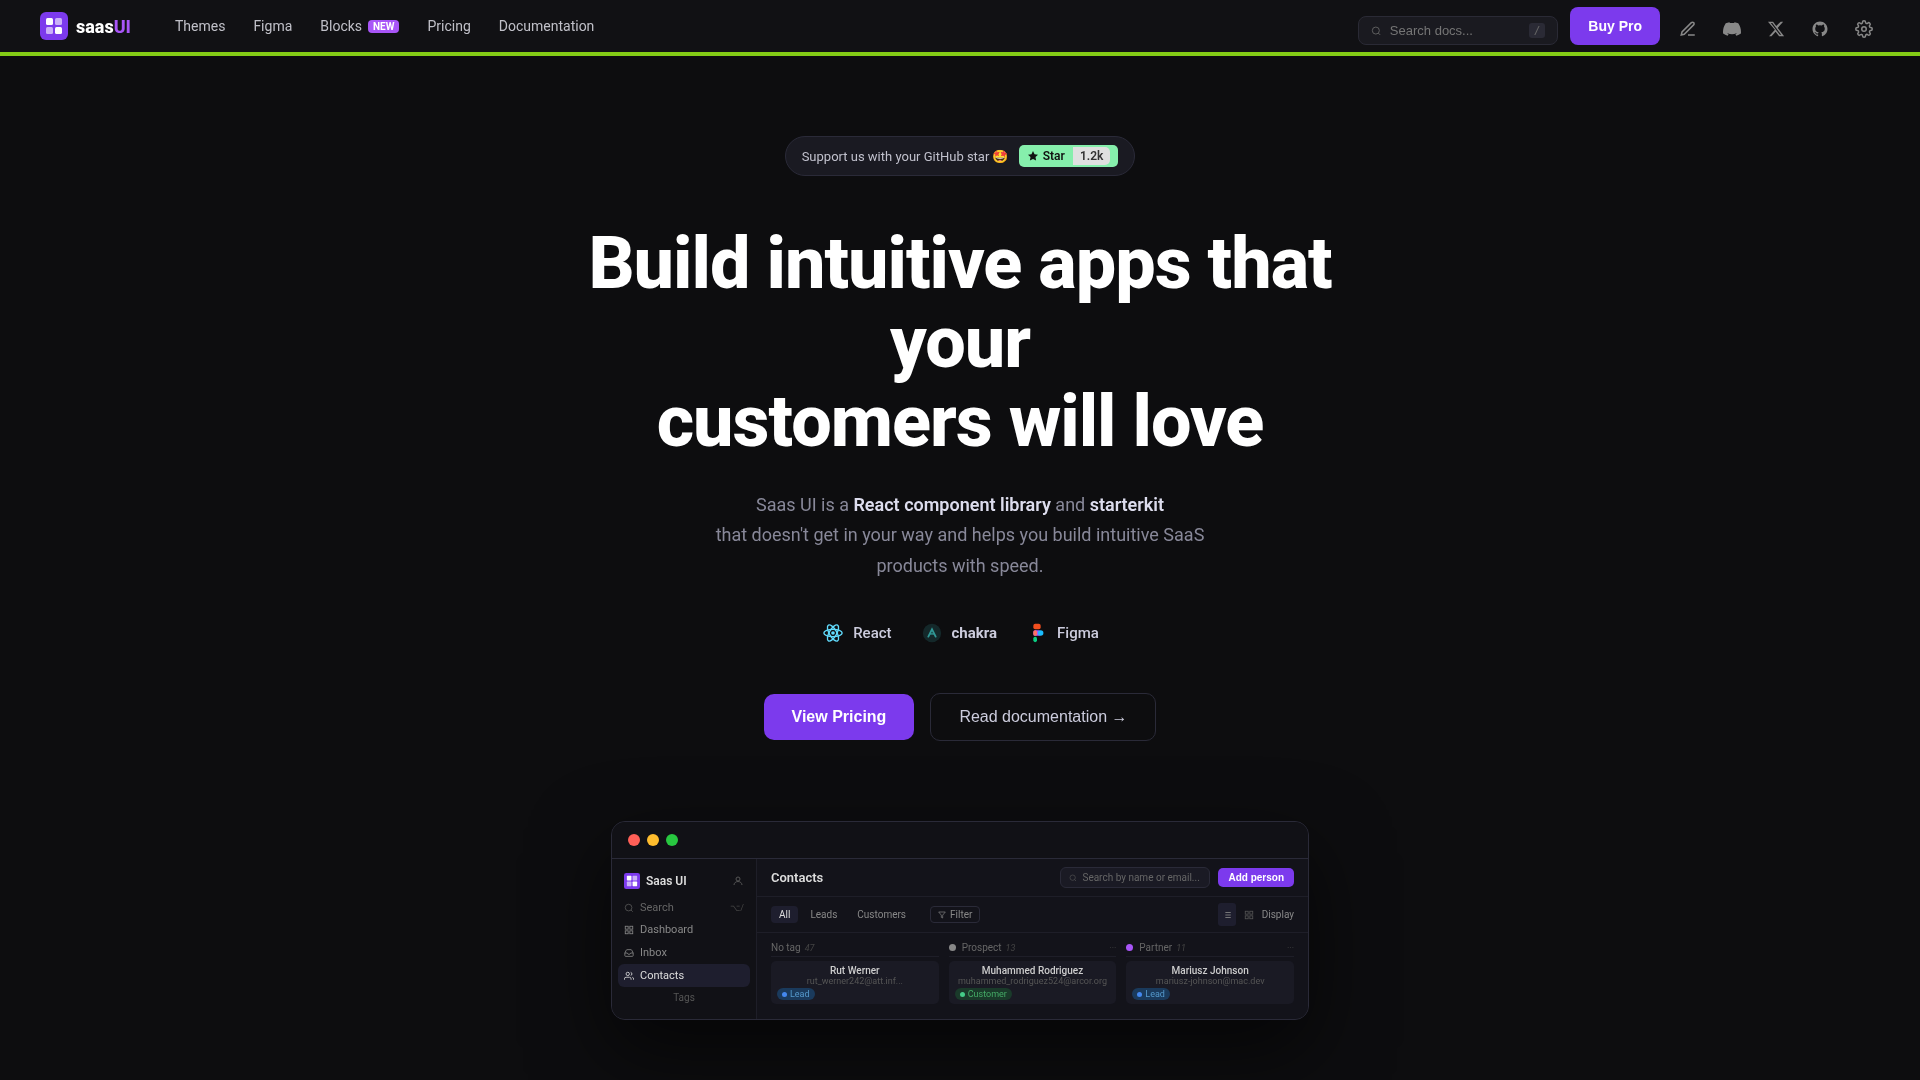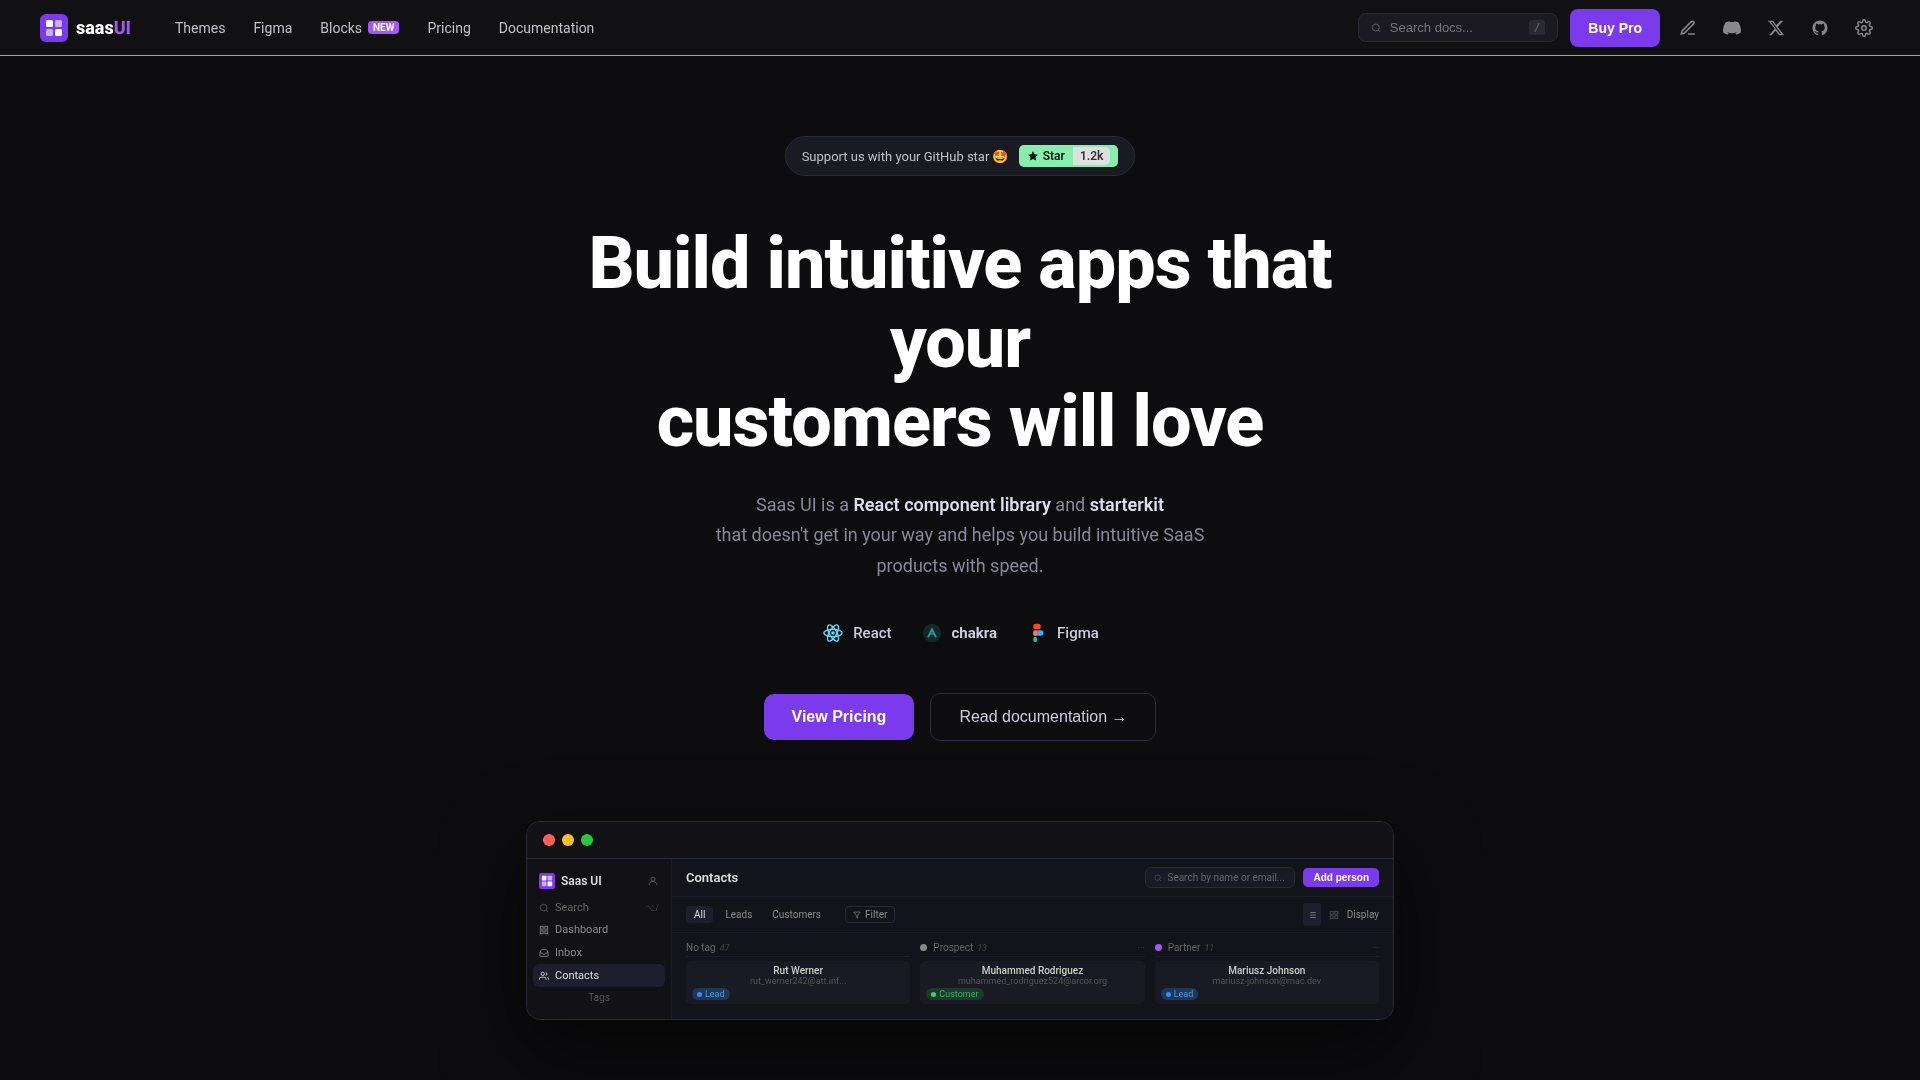--- a/index.html
+++ b/index.html
@@ -13,21 +13,21 @@
     }
 
     
     .navbar {
       display: flex;
       align-items: center;
       justify-content: space-between;
       padding: 0 40px;
       height: 56px;
       background-color: #111114;
-      border-bottom: 1px solid #84cc16;
+      border-bottom: 4px solid #84cc16;
       position: sticky;
       top: 0;
       z-index: 100;
     }
     .navbar-left {
       display: flex;
       align-items: center;
       gap: 32px;
     }
     .logo {
@@ -67,21 +67,21 @@
       background: #a855f7;
       color: #fff;
       font-size: 10px;
       font-weight: 700;
       padding: 1px 5px;
       border-radius: 4px;
       text-transform: uppercase;
     }
     .navbar-right {
       display: flex;
-      align-items: center;
+      align-items: flex-end;
       gap: 12px;
     }
     .search-bar {
       display: flex;
       align-items: center;
       background: #1a1a20;
       border: 1px solid #2a2a35;
       border-radius: 8px;
       padding: 6px 12px;
       gap: 8px;
@@ -232,21 +232,21 @@
       border-radius: 10px;
       border: 1px solid #2a2a38;
       cursor: pointer;
       display: flex;
       align-items: center;
       gap: 8px;
     }
 
     
     .app-preview-wrapper {
-      width: 868px;
+      width: 698px;
       background: #1a1a22;
       border-radius: 14px;
       overflow: hidden;
       border: 1px solid #2a2a38;
       box-shadow: 0 30px 80px rgba(0,0,0,0.6);
     }
     .app-preview-titlebar {
       display: flex;
       align-items: center;
       gap: 7px;

